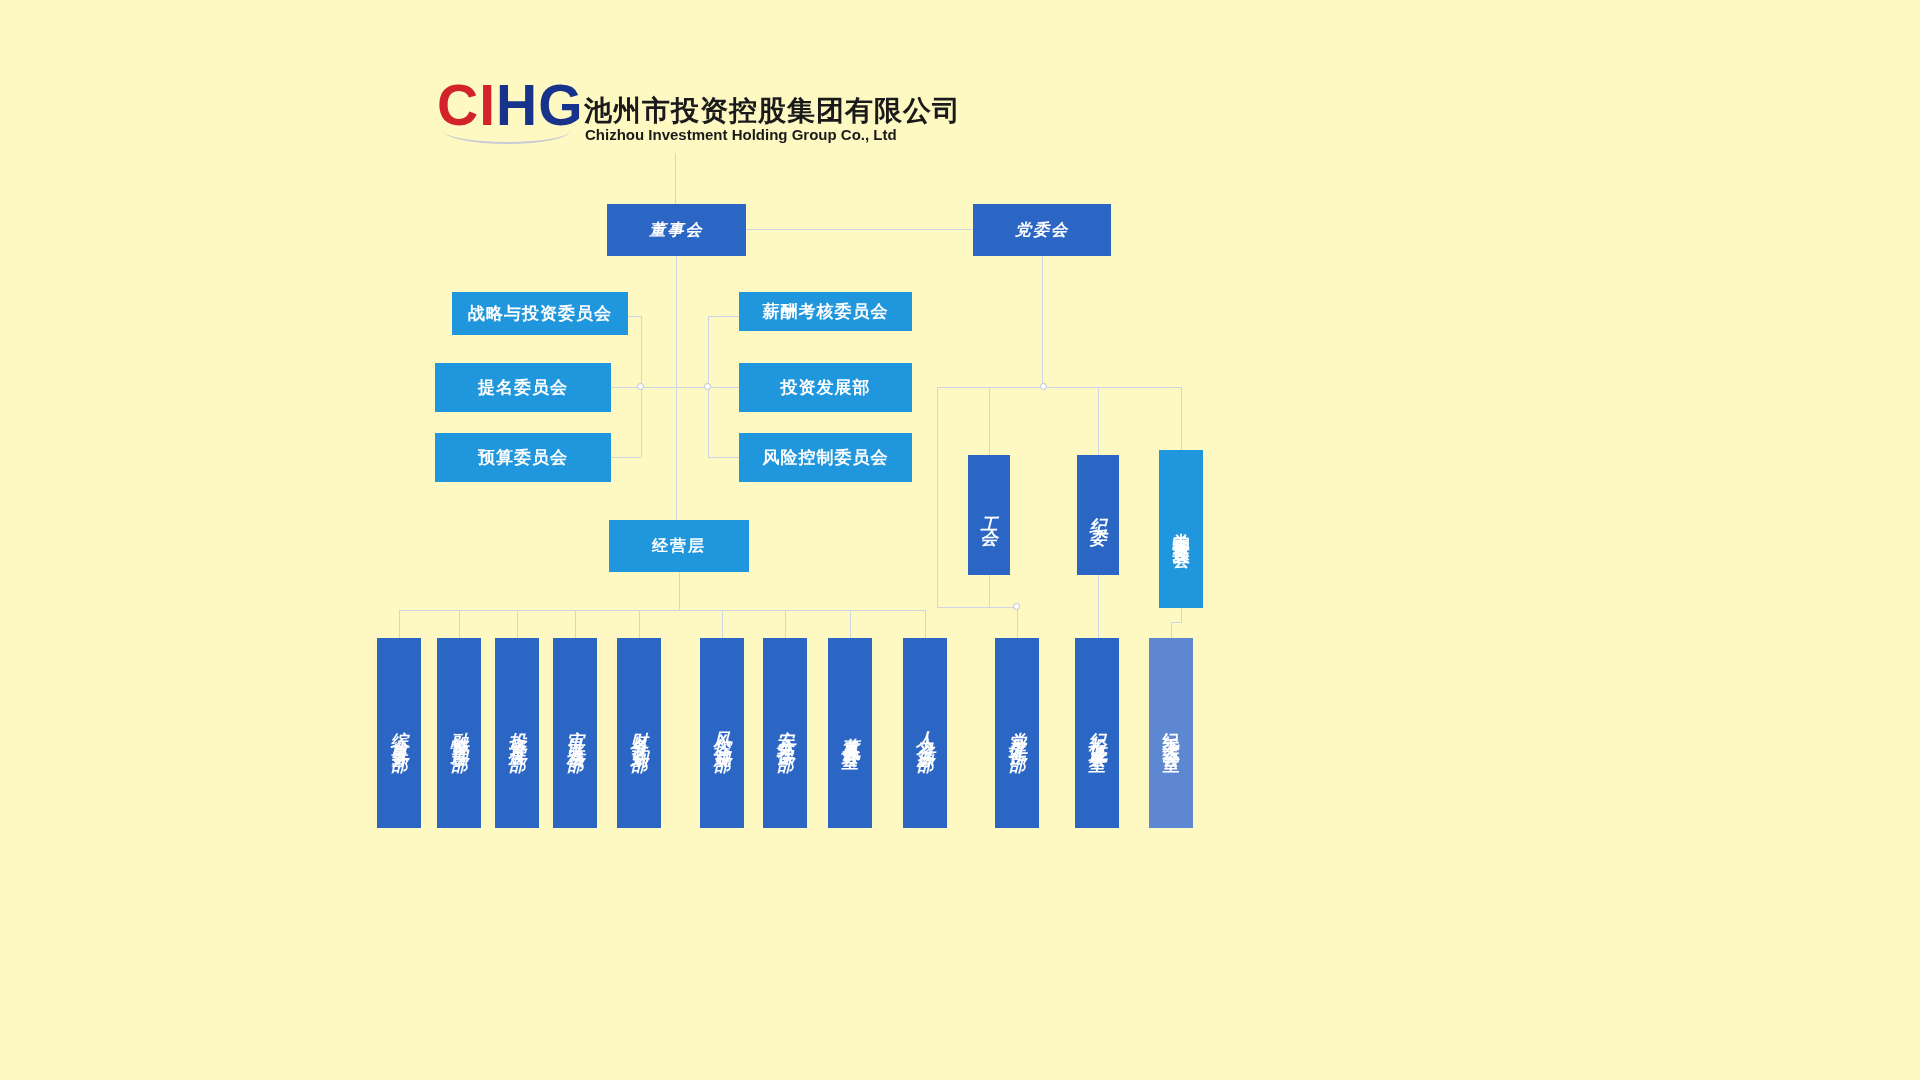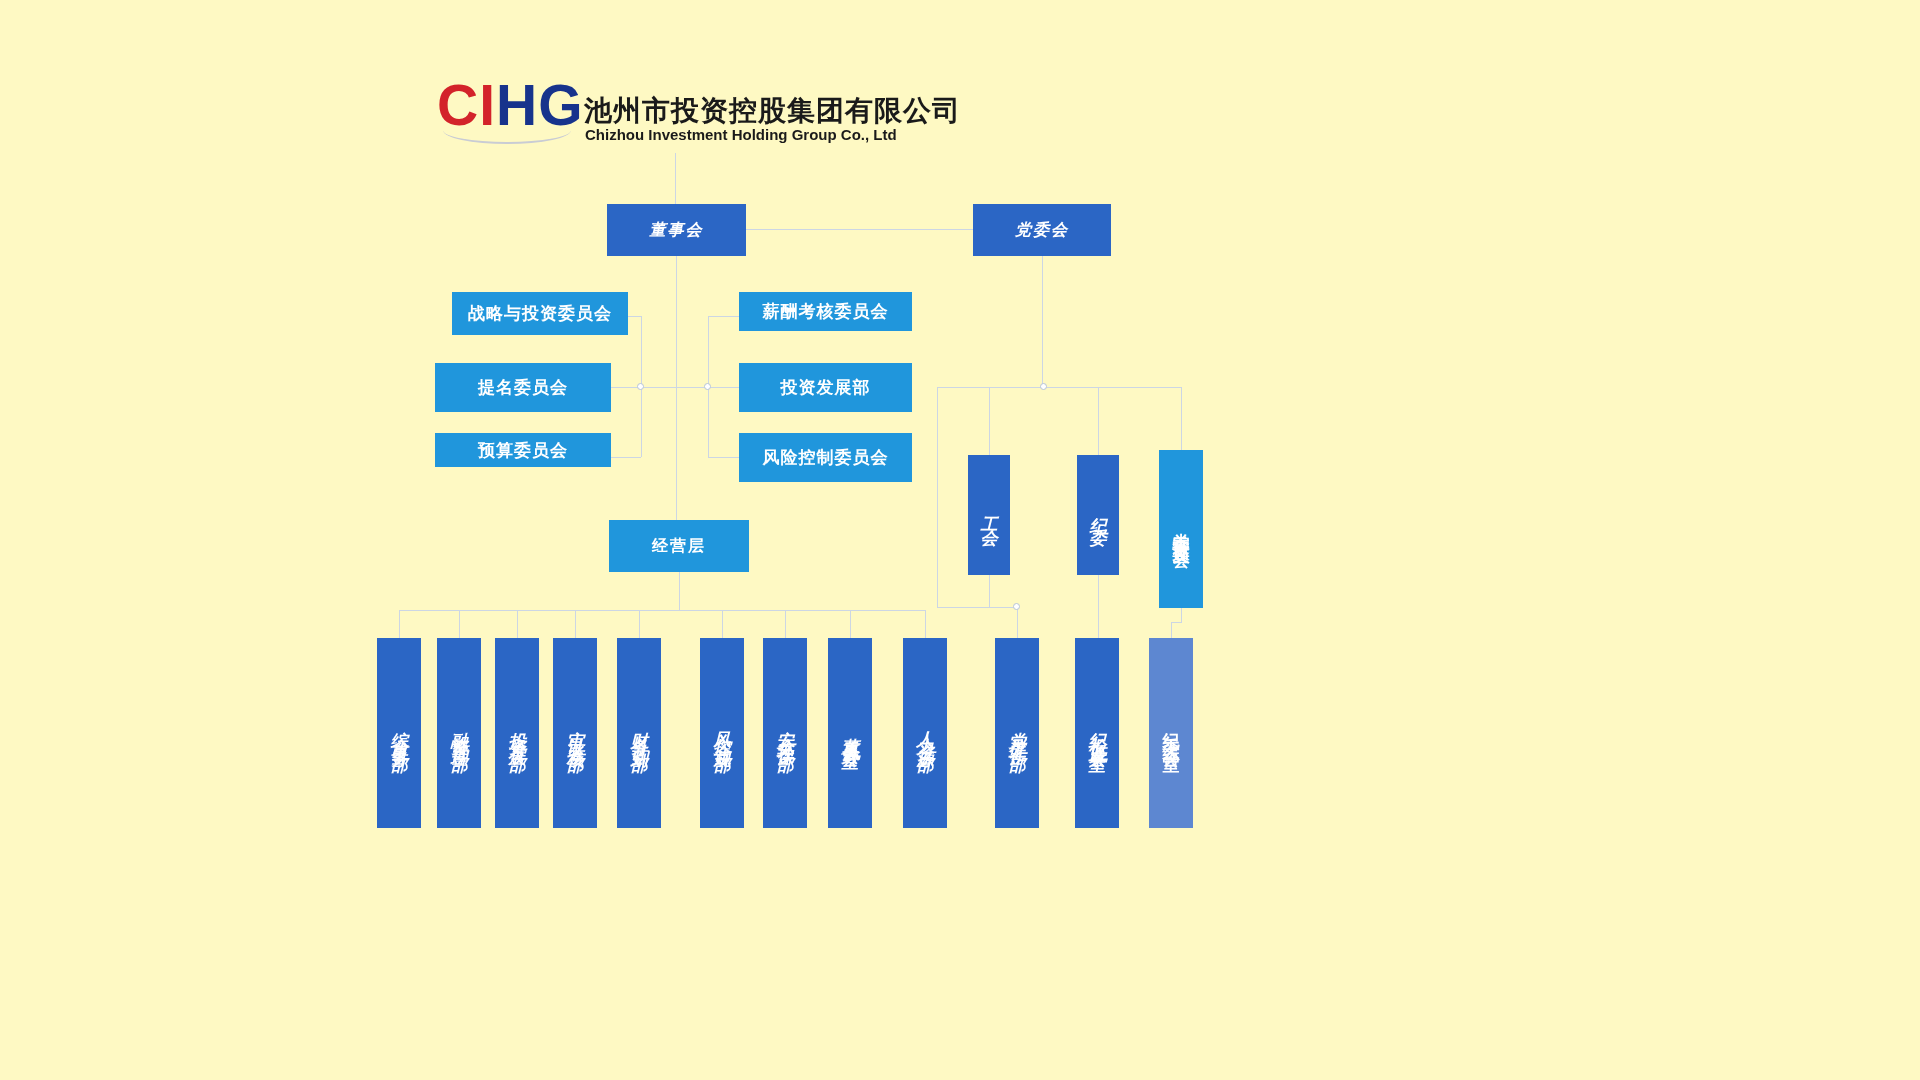--- a/index.html
+++ b/index.html
@@ -84,21 +84,21 @@
   <div class="dot" style="left:637px;top:383px"></div>
   <div class="dot" style="left:704px;top:383px"></div>
   <div class="dot" style="left:1040px;top:383px"></div>
   <div class="dot" style="left:1013px;top:603px"></div>
 
   <div class="box dark h-text" style="left:607px;top:204px;width:139px;height:52px">董事会</div>
   <div class="box dark h-text" style="left:973px;top:204px;width:138px;height:52px">党委会</div>
 
   <div class="box light committee" style="left:452px;top:292px;width:176px;height:43px">战略与投资委员会</div>
   <div class="box light committee" style="left:435px;top:363px;width:176px;height:49px">提名委员会</div>
-  <div class="box light committee" style="left:435px;top:433px;width:176px;height:34px">预算委员会</div>
+  <div class="box light committee" style="left:435px;top:433px;width:176px;height:49px">预算委员会</div>
 
   <div class="box light committee" style="left:739px;top:292px;width:173px;height:39px">薪酬考核委员会</div>
   <div class="box light committee" style="left:739px;top:363px;width:173px;height:49px">投资发展部</div>
   <div class="box light committee" style="left:739px;top:433px;width:173px;height:49px">风险控制委员会</div>
 
   <div class="box light h-text" style="left:609px;top:520px;width:140px;height:52px">经营层</div>
 
   <div class="box dark v-text ls-wide" style="left:968px;top:455px;width:42px;height:120px">工会</div>
   <div class="box dark v-text ls-wide" style="left:1077px;top:455px;width:42px;height:120px">纪委</div>
   <div class="box light v-text ls-tight" style="left:1159px;top:450px;width:44px;height:158px">党委审计委员会</div>

